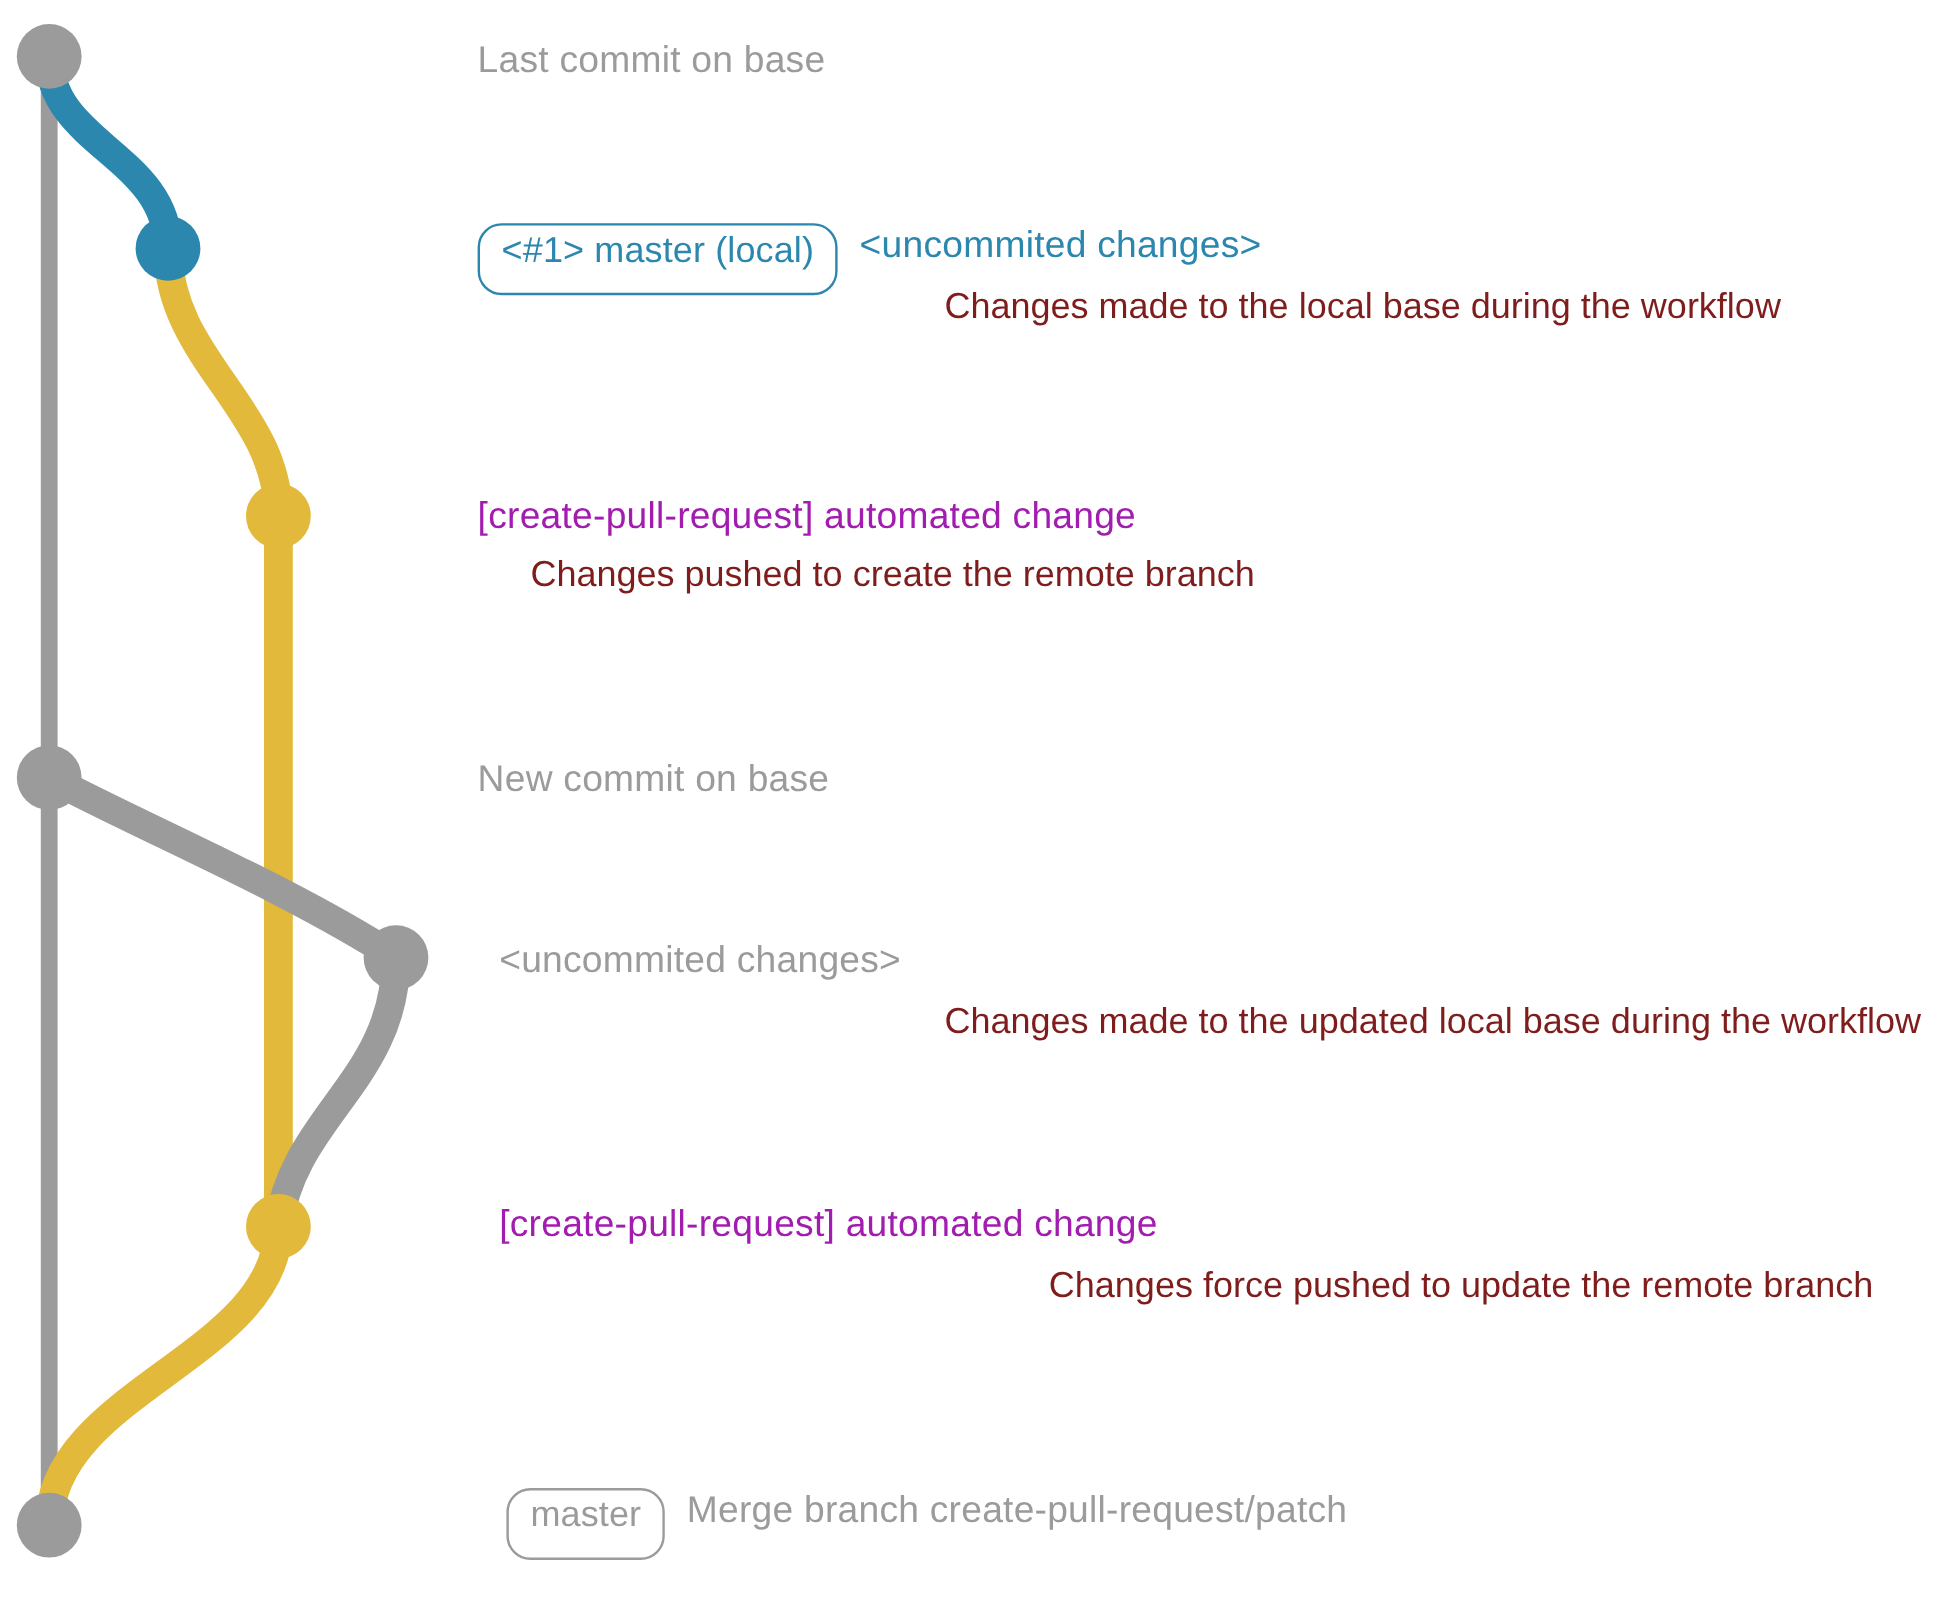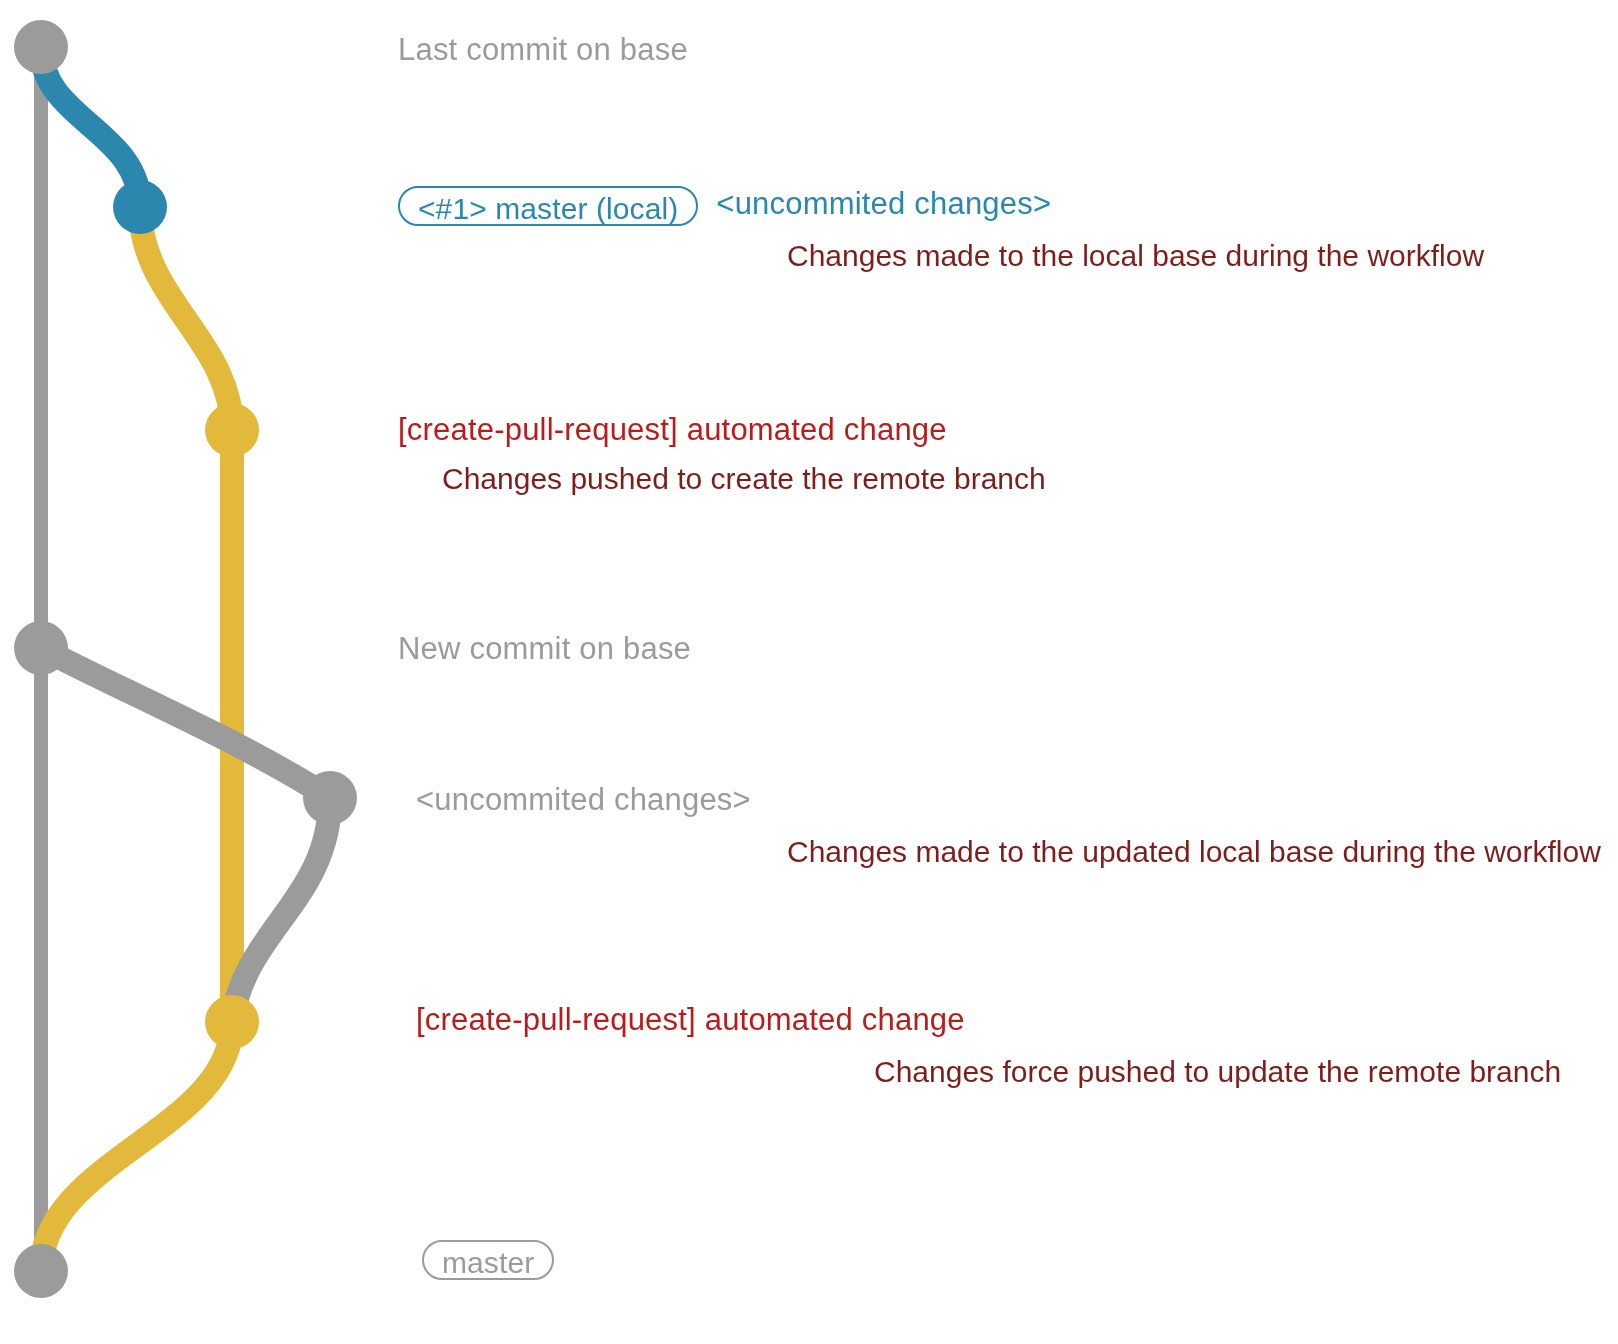--- a/index.html
+++ b/index.html
@@ -32,21 +32,21 @@
 
   .section-title {
     font-size: 31px;
     letter-spacing: 0.2px;
   }
 
   .chip {
     display: inline-block;
     border: 2px solid currentColor;
     border-radius: 20px;
-    padding: 6px 18px 0 18px;
+    padding: 6px 18px 20px 18px;
     font-size: 30px;
     line-height: 1;
     letter-spacing: 0.1px;
   }
 
   .chip-msg {
     font-size: 31px;
     margin-left: 18px;
     letter-spacing: 0.2px;
   }
@@ -54,21 +54,21 @@
   .desc {
     position: absolute;
     font-family: Liberation Sans, sans-serif;
     font-size: 30px;
     color: #7f1d1d;
     white-space: nowrap;
   }
 
   .c-gray  { color: #9b9b9b; }
   .c-blue  { color: #2b87ae; }
-  .c-gold  { color: #b91c1c; }
+  .c-gold  { color: #a21caf; }
 </style>
 </head>
 <body>
 
 <svg id="graph-svg" viewBox="0 0 400 1344" width="400" height="1344" xmlns="http://www.w3.org/2000/svg">
 
   <path d="M 41 47 L 41 1271" stroke="#9b9b9b" stroke-width="14" fill="none" stroke-linecap="round"></path>
 
   <path d="M 41 47 C 41 120, 140 130, 140 207" stroke="#2b87ae" stroke-width="24" fill="none" stroke-linecap="round"></path>
 
@@ -114,13 +114,14 @@
 </div>
 <div class="desc" style="left:787px; top:835px;">Changes made to the updated local base during the workflow</div>
 
 <div class="row" style="left:398px; top:1002px;">
   <span class="chip-msg c-gold">[create-pull-request] automated change</span>
 </div>
 <div class="desc" style="left:874px; top:1055px;">Changes force pushed to update the remote branch</div>
 
 <div class="row" style="left:398px; top:1240px;margin-left:24px;">
   <span class="chip c-gray">master</span>
+  <span class="chip-msg c-gray">Merge branch create-pull-request/patch</span>
 </div>
 
 </body></html>

